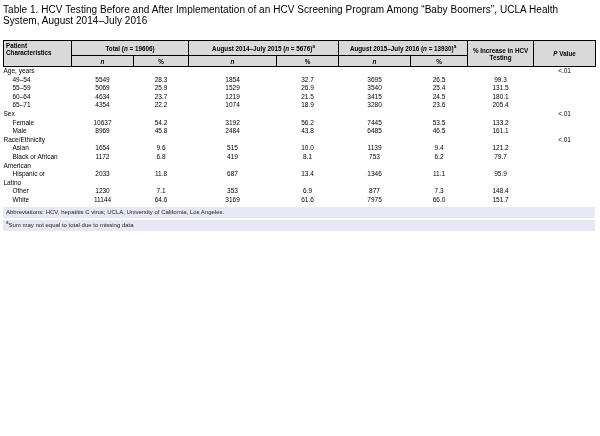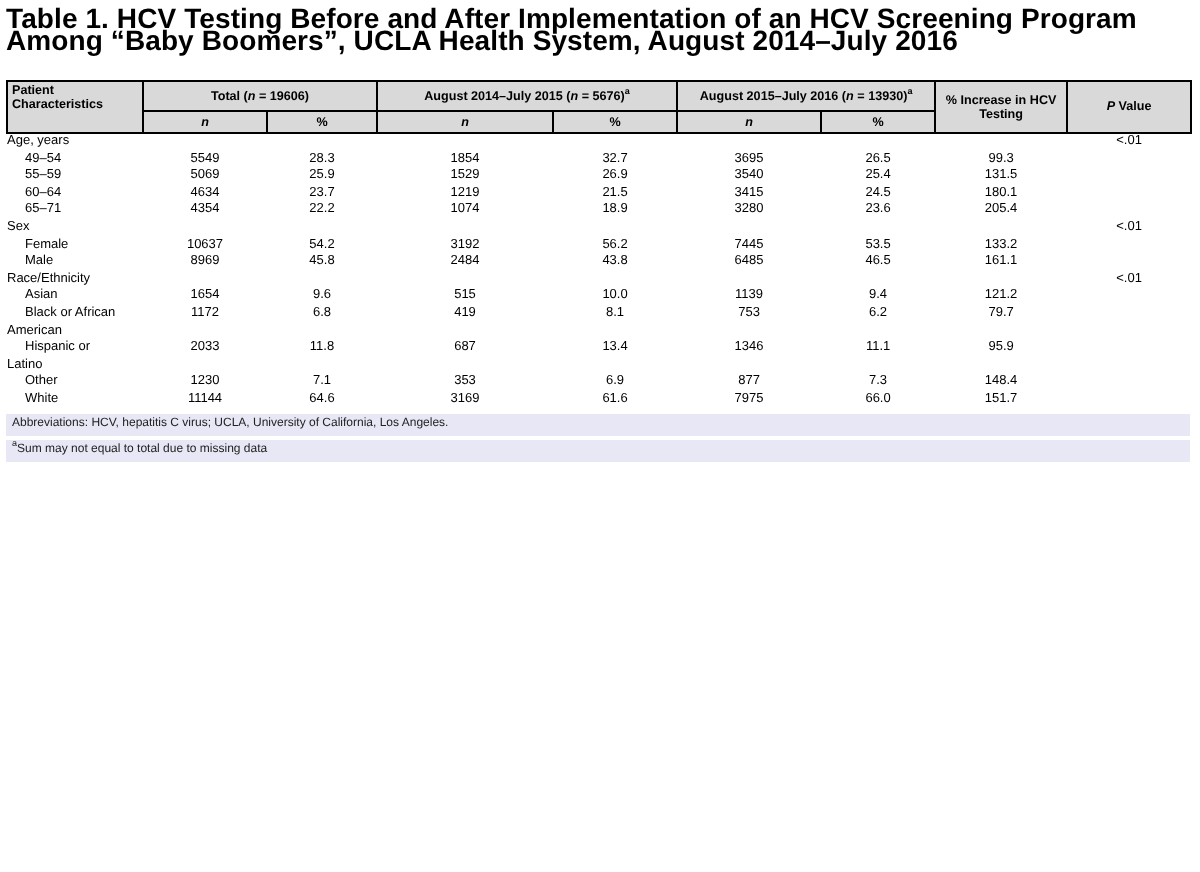--- a/index.html
+++ b/index.html
@@ -3,21 +3,21 @@
 <meta charset="utf-8">
 <style>
   * { margin:0; padding:0; box-sizing:border-box; }
   html,body { background:#ffffff; }
   body {
     width:600px; height:436px; overflow:hidden; position:relative;
     font-family:"Liberation Sans", sans-serif; color:#000;
   }
   .page { padding:4px 3px 0 3px; }
   .title {
-    font-weight:bold; font-size:14px; line-height:11px;
+    font-weight:normal; font-size:10px; line-height:11px;
     width:580px; margin-bottom:14px; letter-spacing:0.05px;
   }
   table { border-collapse:collapse; width:592px; table-layout:fixed; }
   thead th {
     background: var(--header-bg, #d9d9d9);
     border:1px solid var(--border-c, #000);
     font-size:6.3px; font-weight:bold; line-height:7px;
     padding:1px 2px; text-align:center; vertical-align:middle;
   }
   thead tr.r1 th { height:15px; }

